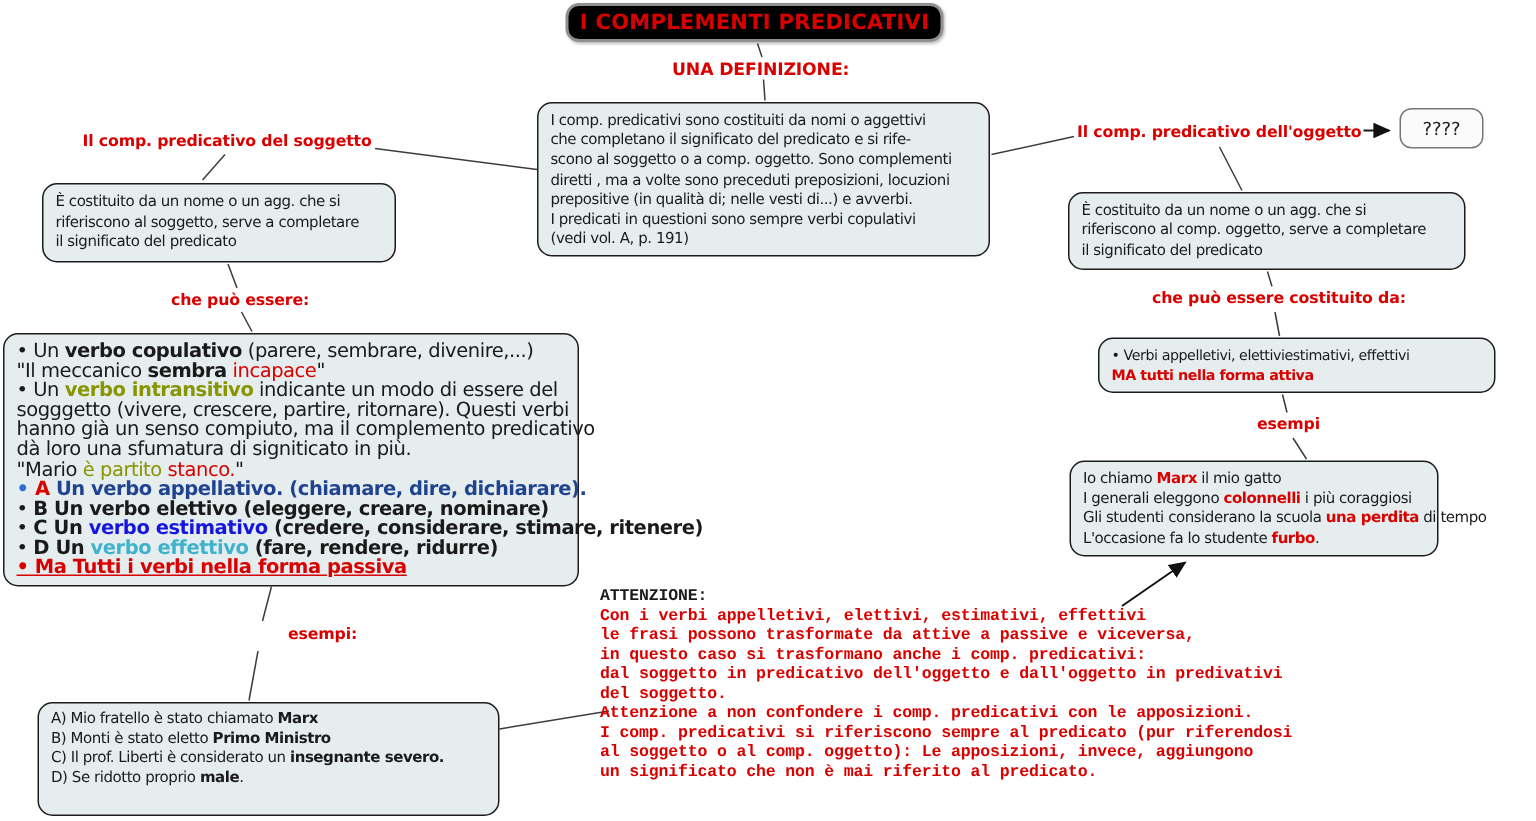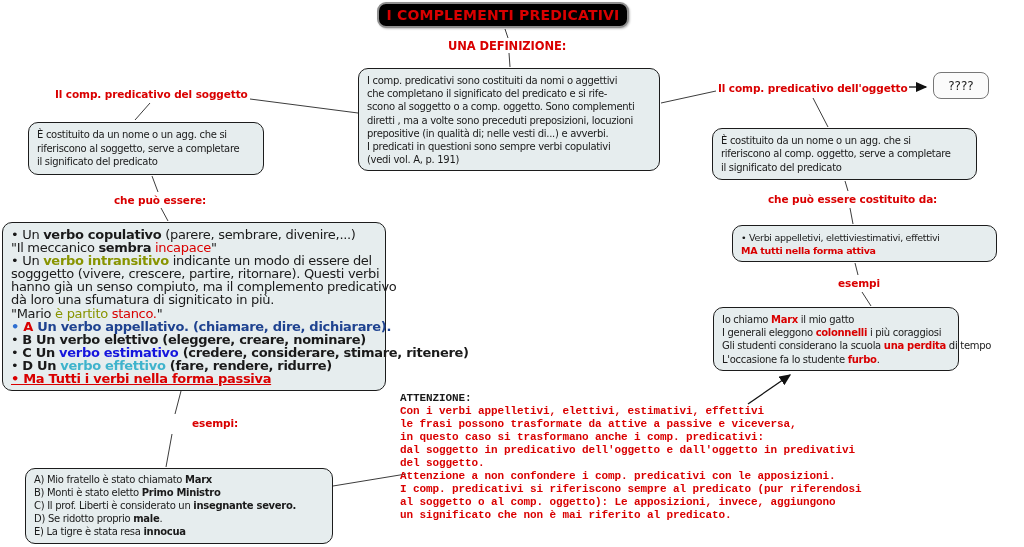--- a/index.html
+++ b/index.html
@@ -115,21 +115,20 @@
       <div class="ln"><span>• </span><span class="seg-b">C Un </span><span class="seg-bb">verbo estimativo</span><span class="seg-b"> (credere, considerare, stimare, ritenere)</span></div>
       <div class="ln"><span>• </span><span class="seg-b">D Un </span><span class="seg-cb">verbo effettivo</span><span class="seg-b"> (fare, rendere, ridurre)</span></div>
       <div class="ln"><span class="seg-rbu">• Ma Tutti i verbi nella forma passiva</span></div>
     </div>
   <div class="label" id="lbl-subject-examples">esempi:</div>
   <div class="node" id="node-subject-examples">
       <div class="ln"><span>A) Mio fratello è stato chiamato </span><span class="seg-b">Marx</span></div>
       <div class="ln"><span>B) Monti è stato eletto </span><span class="seg-b">Primo Ministro</span></div>
       <div class="ln"><span>C) Il prof. Liberti è considerato un </span><span class="seg-b">insegnante severo.</span></div>
       <div class="ln"><span>D) Se ridotto proprio </span><span class="seg-b">male</span><span>.</span></div>
-      <div class="ln"><span>E) La tigre è stata resa </span><span class="seg-b">innocua</span></div>
     </div>
 
   <div class="label" id="lbl-object">Il comp. predicativo dell'oggetto</div>
   <div id="node-unknown">
     <span>????</span>
   </div>
   <div class="node" id="node-object-def">
       <div class="ln"><span>È costituito da un nome o un agg. che si</span></div>
       <div class="ln"><span>riferiscono al comp. oggetto, serve a completare</span></div>
       <div class="ln"><span>il significato del predicato</span></div>

